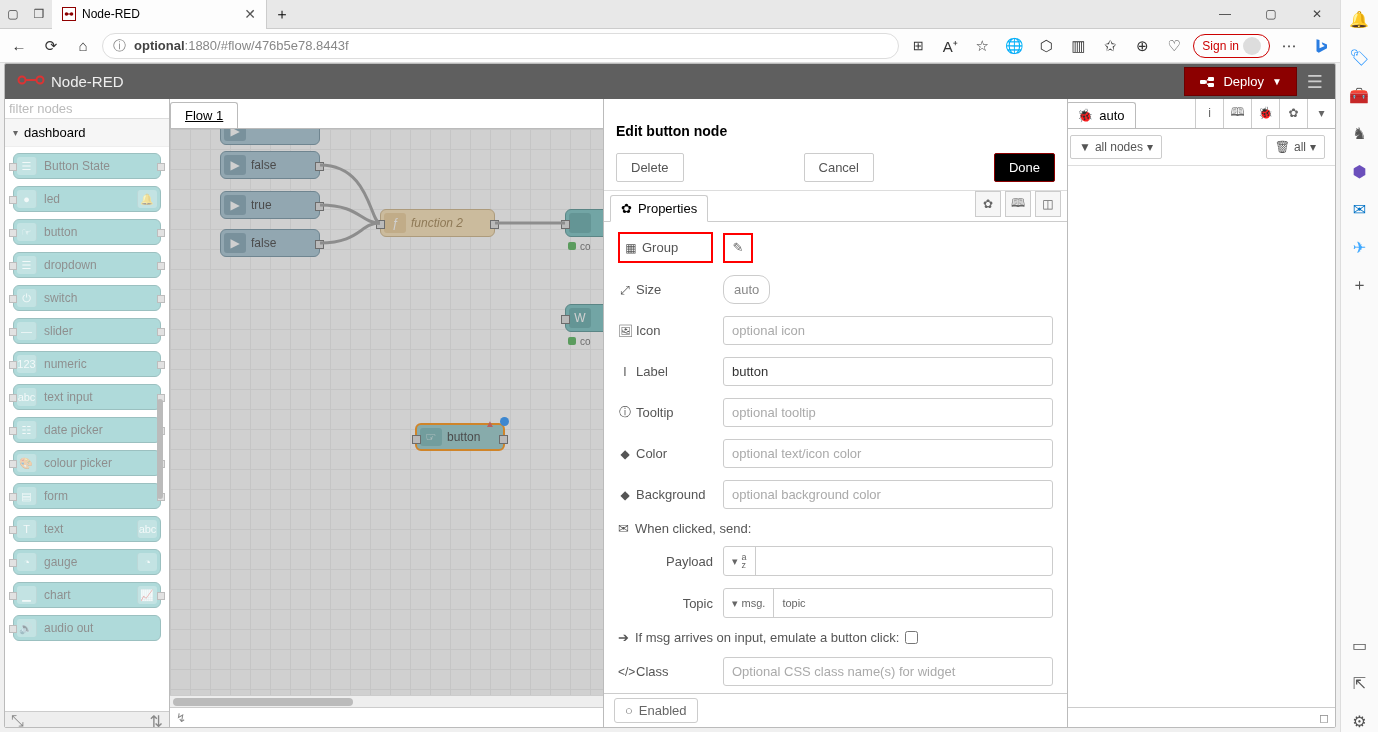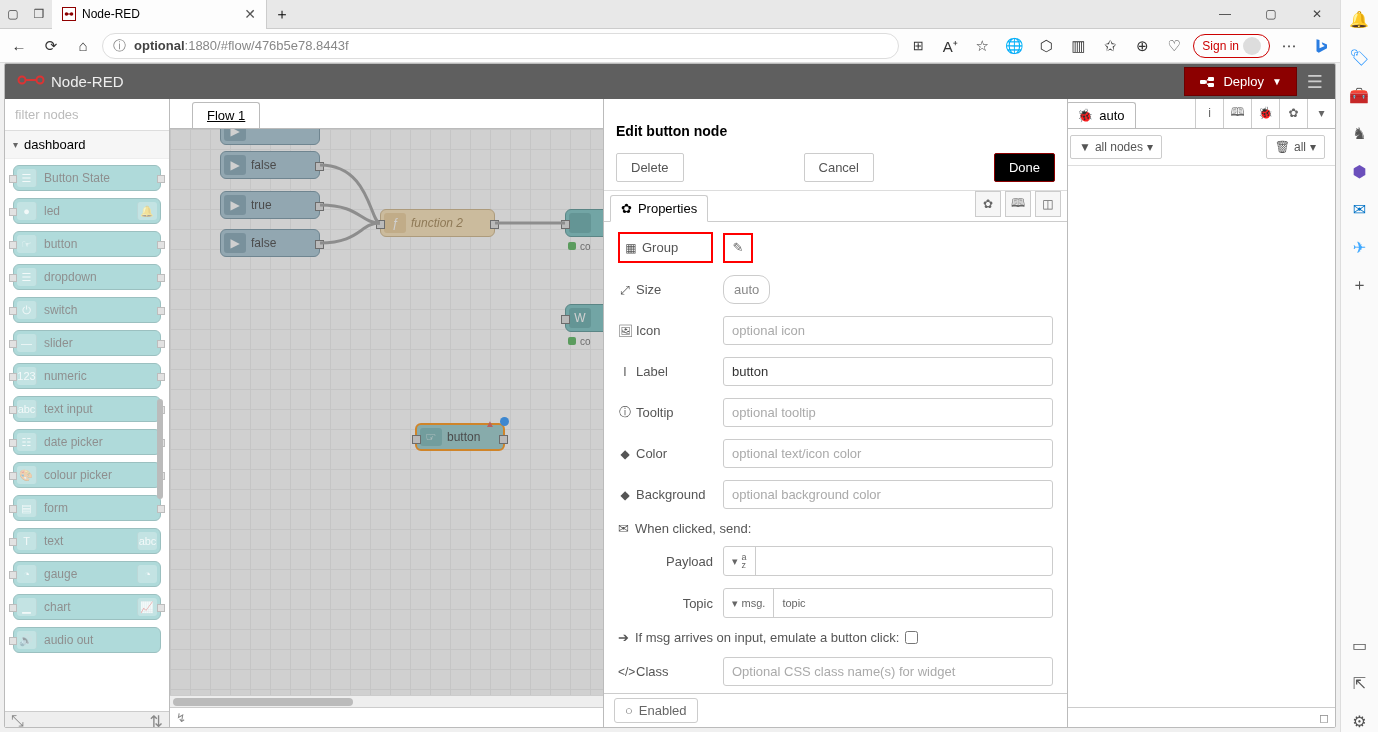--- a/index.html
+++ b/index.html
@@ -31,35 +31,35 @@
 .nodered { flex: 1; display: flex; flex-direction: column; background: #fff; margin: 0 4px 4px 4px; border: 1px solid #bbb; border-radius: 2px; overflow: hidden; }
 .nr-header { height: 35px; background: #5f5f5f; display: flex; align-items: center; padding: 0 12px; color: #eee; font-size: 15px; }
 .nr-logo { display:flex; align-items:center; gap:6px; }
 .nr-logo .chain svg { width:28px; height:14px; }
 .deploy { margin-left: auto; background: #8c0000; color: #fff; padding: 6px 14px; display:flex; align-items:center; gap:8px; font-size:13px; cursor:pointer; border:1px solid #6c0000;}
 .deploy .caret { font-size:10px; }
 .menu { margin-left: 10px; color:#ccc; font-size:18px; cursor:pointer; }
 
 .nr-body { flex:1; display:flex; position:relative; overflow:hidden;}
 .palette { width: 165px; border-right: 1px solid #bbb; background: #fff; display:flex; flex-direction:column; }
-.filter { padding: 6px; border-bottom:1px solid #ddd; }
+.filter { border-bottom:1px solid #ddd; }
 .filter input { width:100%; border:none; outline:none; font-size:13px; padding:2px 4px; color:#888; }
 .filter input::placeholder { color:#bbb; }
 .cat { padding:6px 8px; font-size:13px; cursor:pointer; background:#f6f6f6; border-bottom:1px solid #eee; display:flex; align-items:center; gap:6px; }
 .cat::before { content:"▾"; font-size:10px; color:#666; }
 .plist { padding: 6px 8px; display:flex; flex-direction:column; gap:7px; overflow-y:auto; flex:1;}
 .pnode { position:relative; height:26px; border-radius:6px; background:#6fbdbd; border:1px solid #4a8d8d; display:flex; align-items:center; font-size:12px; color:#333; padding-left:30px; opacity:0.55;}
 .pnode .ic { position:absolute; left:3px; top:3px; bottom:3px; width:20px; background:rgba(255,255,255,0.25); border-radius:3px; border-right:1px solid rgba(0,0,0,0.1); display:flex; align-items:center; justify-content:center; font-size:11px; color:rgba(255,255,255,0.8);}
 .pnode .rala { position:absolute; right:3px; top:3px; bottom:3px; width:20px; background:rgba(255,255,255,0.25); border-radius:3px; border-left:1px solid rgba(0,0,0,0.1); display:flex; align-items:center; justify-content:center; font-size:11px; color:rgba(255,255,255,0.8);}
 .pnode .port { position:absolute; width:8px; height:8px; background:#ccc; border:1px solid #888; top:9px; }
 .pnode .port.l { left:-5px; } .pnode .port.r { right:-5px; }
 
 .canvas-wrap { flex:1; display:flex; flex-direction:column; border-right:1px solid #bbb; }
 .tabs { height:30px; border-bottom:1px solid #bbb; display:flex; align-items:flex-end; }
-.ftab { border:1px solid #bbb; border-bottom:none; padding:5px 14px; font-size:13px; background:#fff; margin-left:22px; border-radius:3px 3px 0 0;text-decoration:underline; }
+.ftab { border:1px solid #bbb; border-bottom:none; padding:5px 14px; font-size:13px; background:#fff; margin-left:0; border-radius:3px 3px 0 0;text-decoration:underline; }
 .tabs .plus { margin-left:auto; padding:5px 8px; color:#888; font-size:13px; }
 .canvas { flex:1; position:relative; background-color:#fff; background-image: linear-gradient(#eee 1px, transparent 1px), linear-gradient(90deg, #eee 1px, transparent 1px); background-size: 20px 20px; overflow:hidden; }
 .canvas::after { content:""; position:absolute; inset:0; background:rgba(120,120,120,0.35); pointer-events:none; }
 .cnode { position:absolute; height:28px; border-radius:6px; display:flex; align-items:center; font-size:12px; color:#333; padding-left:30px; padding-right:12px; border:1px solid; }
 .cnode .ic { position:absolute; left:3px; top:3px; bottom:3px; width:22px; border-radius:3px; display:flex; align-items:center; justify-content:center; font-size:12px; color:#fff; }
 .cnode .port { position:absolute; width:9px; height:9px; background:#ddd; border:1px solid #666; top:10px; }
 .cnode .port.l { left:-5px; } .cnode .port.r { right:-5px; }
 .status-dot { position:absolute; width:8px; height:8px; bottom:-14px; left:2px; border-radius:2px; }
 .status-txt { position:absolute; bottom:-16px; left:14px; font-size:10px; color:#666; }
 .hscroll { height:12px; background:#eee; border-top:1px solid #ccc; position:relative; }

